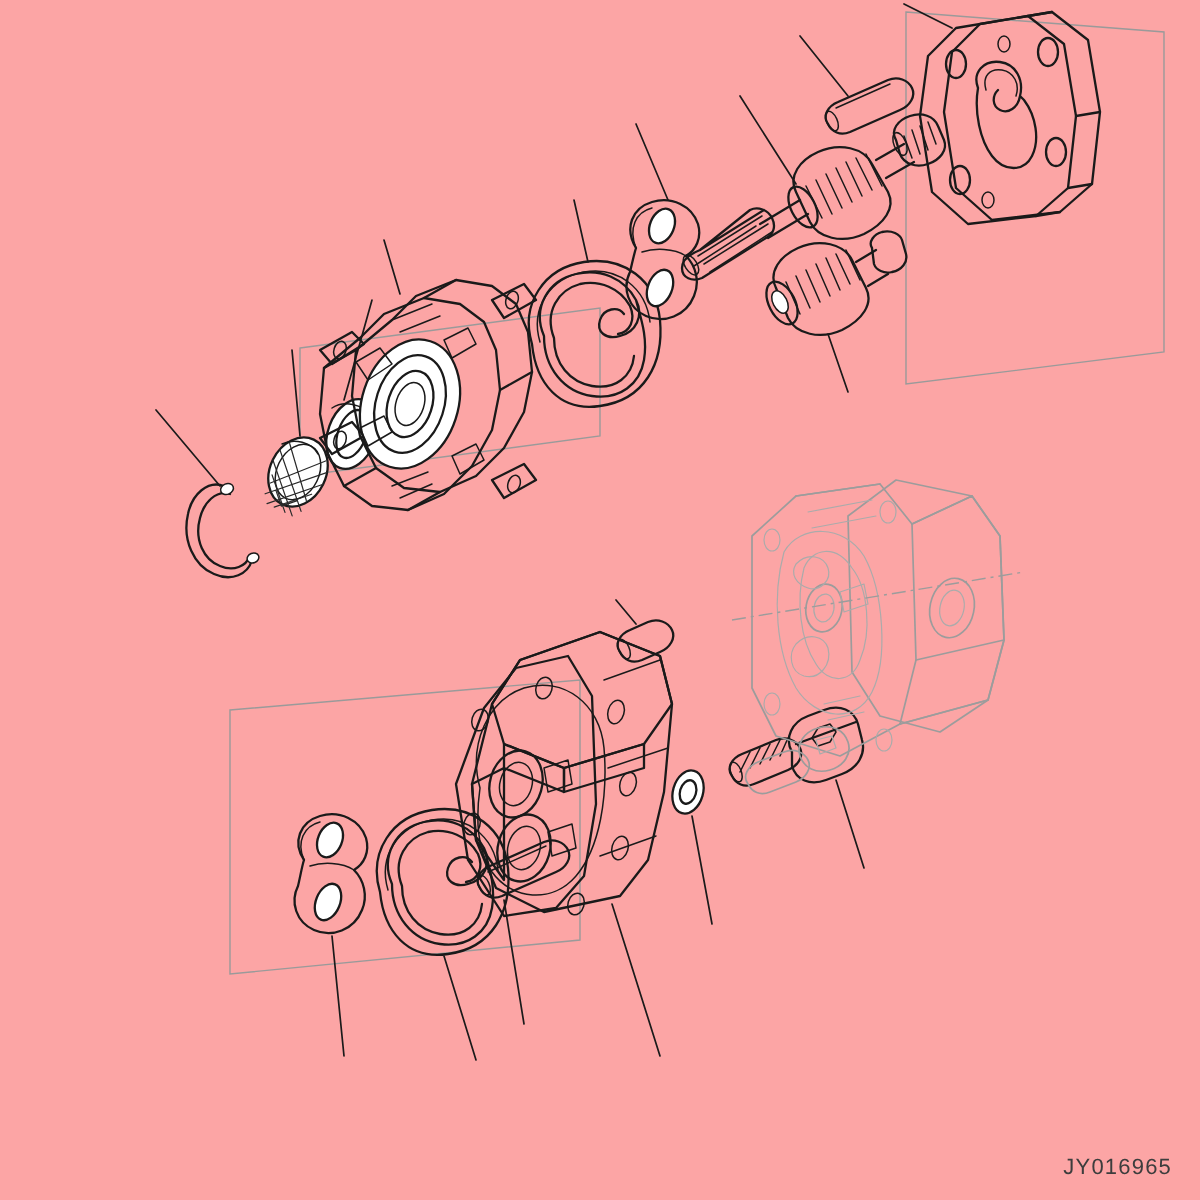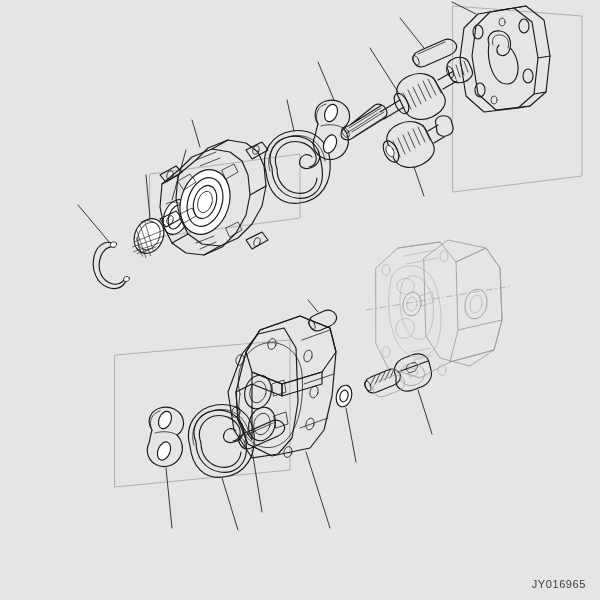--- a/index.html
+++ b/index.html
@@ -8,21 +8,21 @@
     padding: 0;
     background: #ffffff;
   }
   body {
     font-family: "Liberation Sans", sans-serif;
   }
   #sheet {
     position: relative;
     width: 600px;
     height: 600px;
-    background: #e5e5e5;
+    background: #fca5a5;
     overflow: hidden;
     text-decoration: underline;
   }
   #drawing {
     position: absolute;
     left: 0;
     top: 0;
     width: 600px;
     height: 600px;
   }

